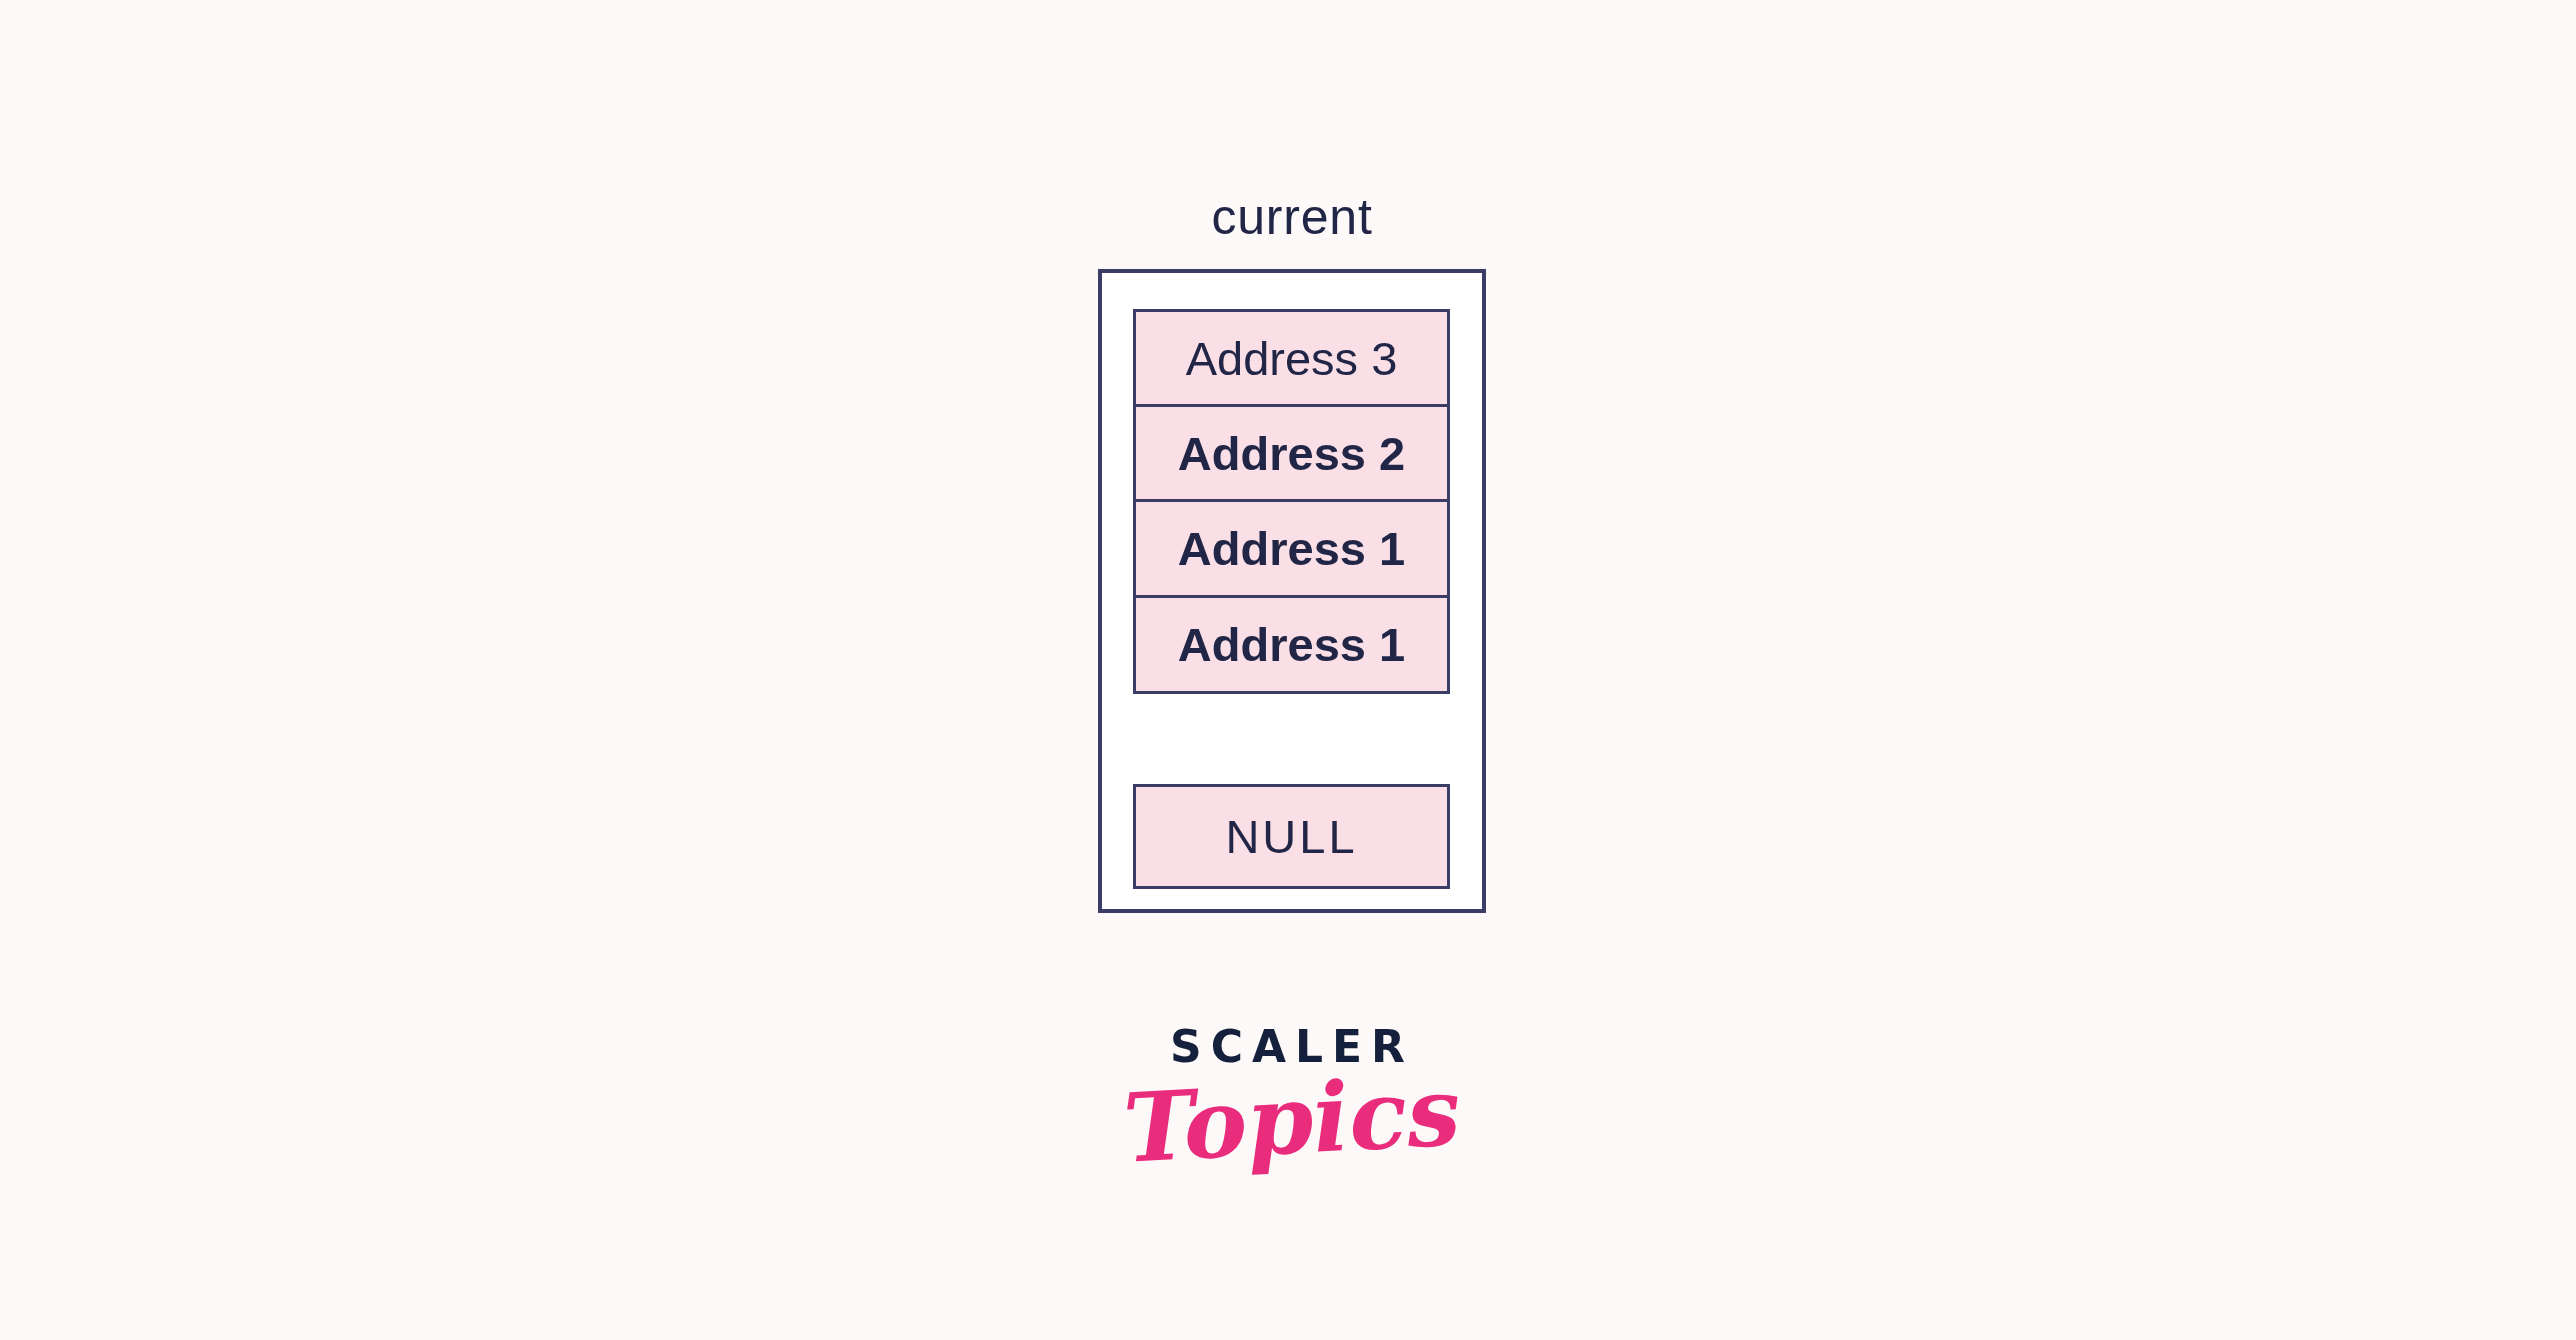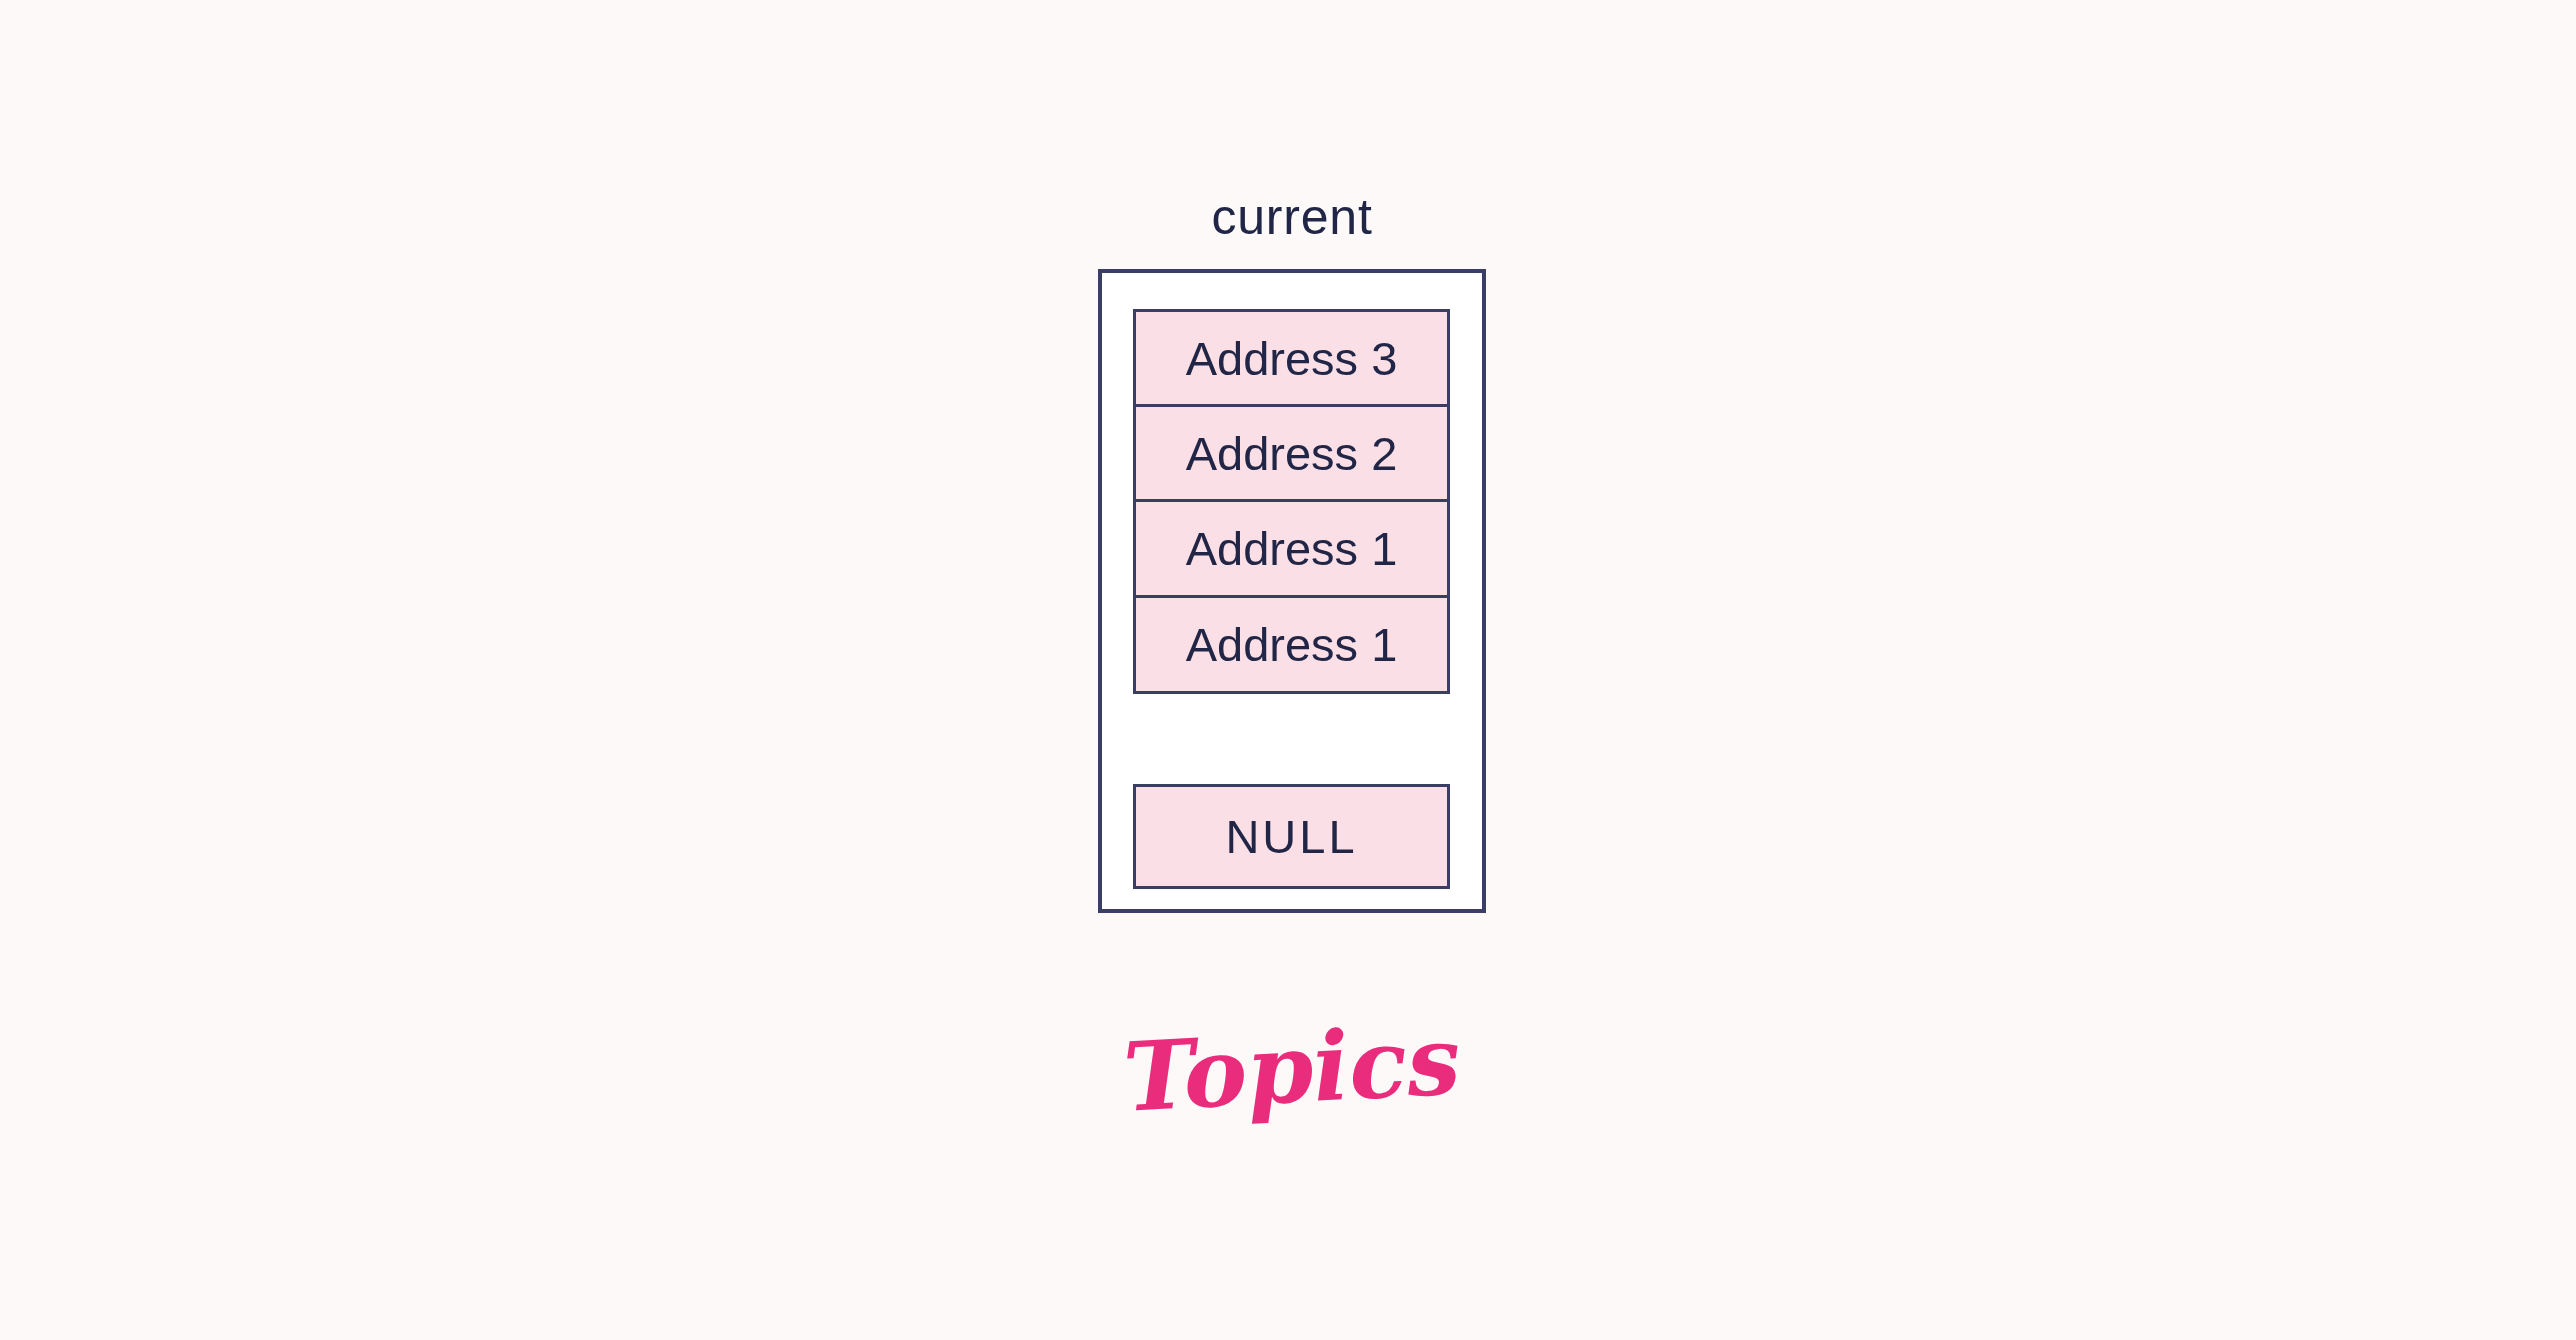--- a/index.html
+++ b/index.html
@@ -52,20 +52,21 @@
     border: 3.8px solid #3a3e66;
     background: #fbdfe6;
     display: flex;
     align-items: center;
     justify-content: center;
     font-size: 47px;
     color: #212647;
   }
   .cell + .cell {
     margin-top: -3.8px;
+    font-weight: bold;
   }
   .null-cell {
     position: absolute;
     left: 31px;
     top: 490px;
     height: 105px;
     letter-spacing: 3px;
     margin-top: 21px;
   }
   .logo {
@@ -107,17 +108,18 @@
       <div class="cell">Address 2</div>
       <div class="cell">Address 1</div>
       <div class="cell">Address 1</div>
     </div>
 
     <div class="cell null-cell">NULL</div>
 
   </div>
 
   <div class="logo">
+    <div class="logo-scaler">SCALER</div>
     <div class="logo-topics">Topics</div>
   </div>
 
 </div>
 
 
 </body></html>

